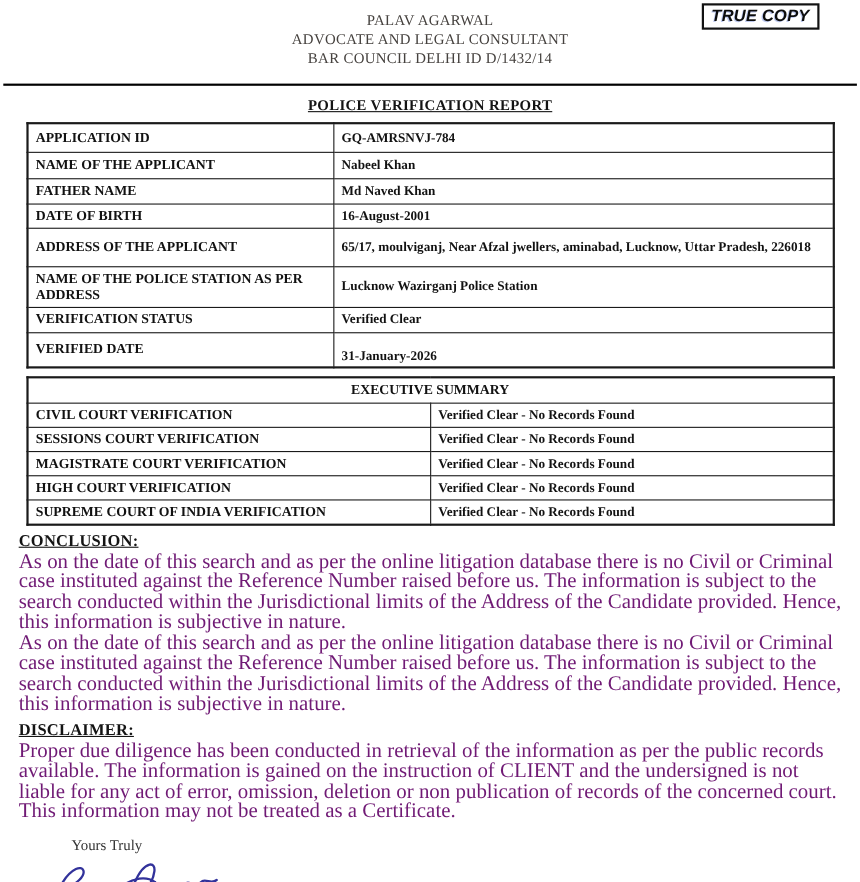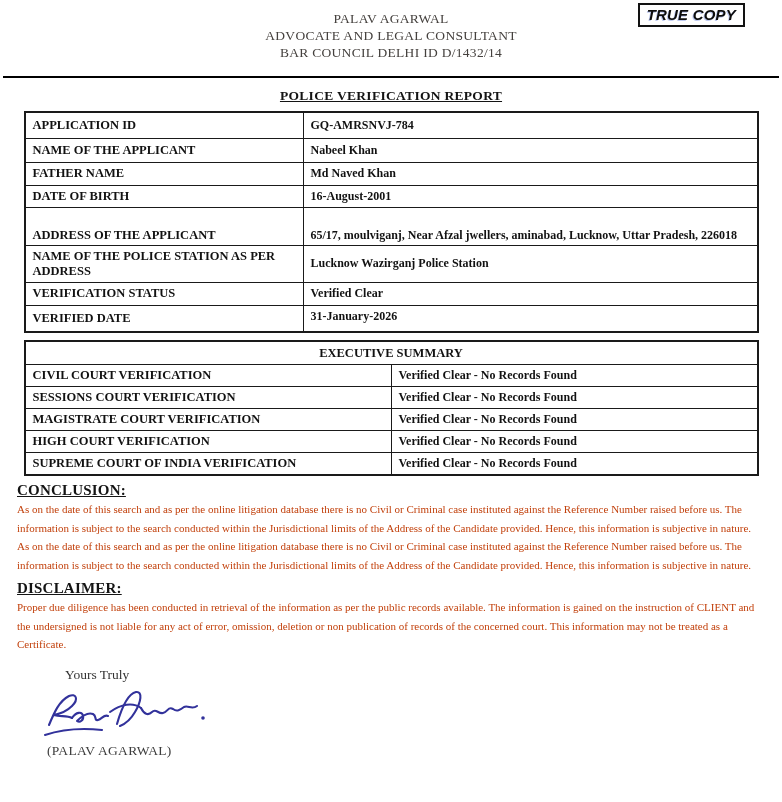--- a/index.html
+++ b/index.html
@@ -38,40 +38,40 @@
     border:1.5px solid #1a1a1a; padding:2px 7px; font-weight:bold; color:#121212;
     overflow:hidden;
   }
   .details td.lbl { width:263px; font-size:12.5px; }
   .details td.val { font-size:12px; }
   .details tr { height:23px; }
   .details tr.r0 { height:26px; }
   .details tr.r1 { height:24px; }
   .details tr.r3 { height:22px; }
   .details tr.tall { height:35px; }
-  .details tr.tall td { vertical-align:top; padding-top:20px; }
+  .details tr.tall td { vertical-align:top; padding-top:9px; }
   .details tr.r5 { height:37px; }
   .details tr.r7 { height:27px; }
-  .details tr.r7 td.val { vertical-align:top; padding-top:3px;margin-top:20px; }
+  .details tr.r7 td.val { vertical-align:top; padding-top:13px;margin-top:20px; }
 
   .summary { margin-top:7px; }
   .summary .sumhead {
     text-align:center; font-size:12.5px; height:20px; padding:1px 4px;
   }
   .summary td { height:19px; padding:1px 7px; }
   .summary td.lbl { width:266px; font-size:12.5px;margin-left:42px; }
   .summary td.val { font-size:12px; text-align:left; }
 
   
   .section h3 {
     margin:7px 0 2px; font-size:15px; line-height:15px; font-weight:bold;
     text-decoration:underline; color:#141414; letter-spacing:0.2px;
   }
   .section p {
-    margin:0; font-size:11px; line-height:18.5px; color:#c2410c; width:748px;
+    margin:0; font-size:19px; line-height:18.5px; color:#701a75; width:748px;
   }
 
   
   .salutation { margin:13px 0 0 48px; font-size:13.5px; color:#333; }
   .signature { margin:2px 0 0 22px; height:58px; }
   .signatory { margin:0 0 0 30px; font-size:13.5px; color:#3d3d3d; letter-spacing:0.3px; }
 </style>
 </head>
 <body>
 

